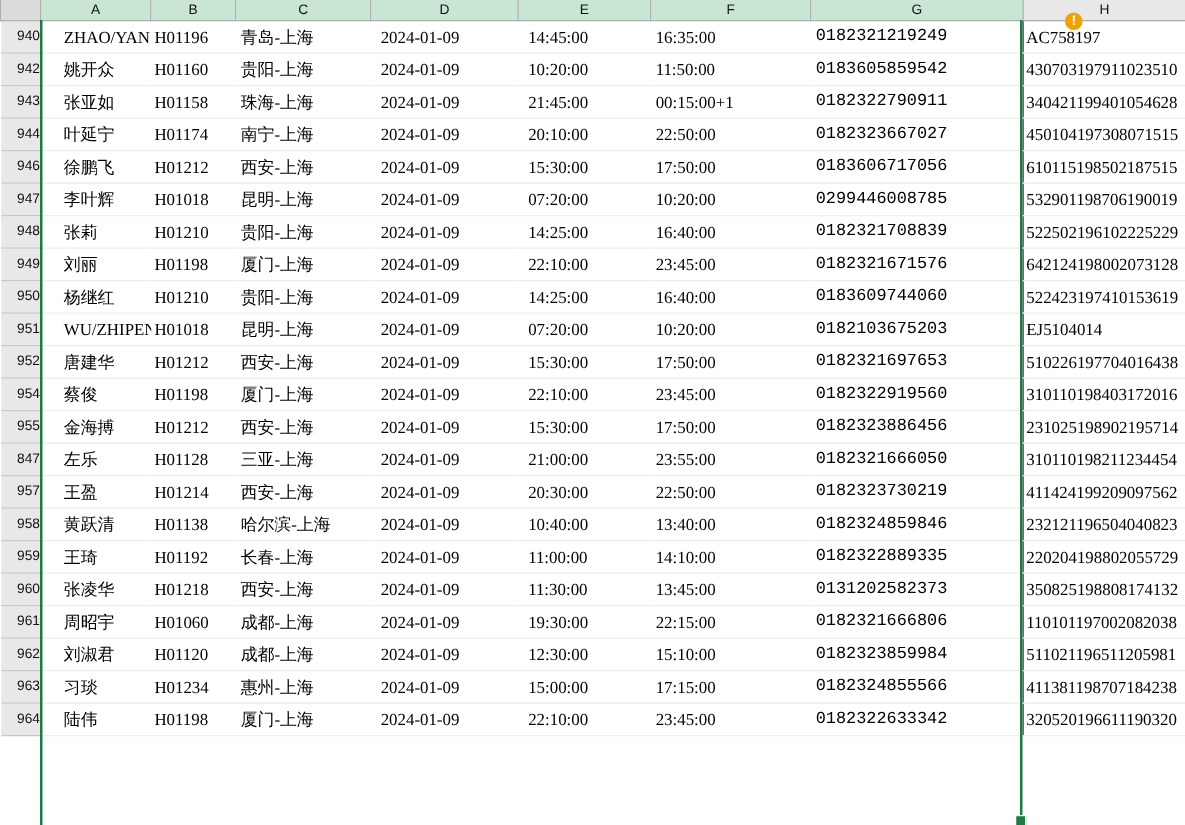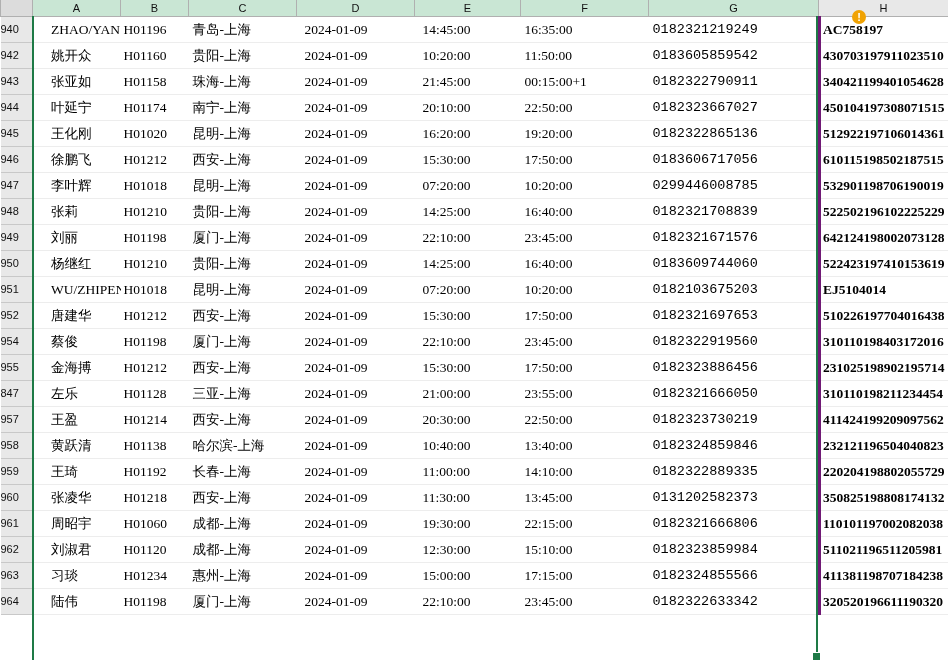--- a/index.html
+++ b/index.html
@@ -55,21 +55,21 @@
     line-height:25px;
     vertical-align:middle;
   }
   tbody td.rowhdr{
     background:#e8e8e8;
     border-right:1px solid #b0b0b0;
     border-bottom:1px solid #c8c8c8;
     font-family:"Liberation Sans", sans-serif;
     font-size:11px;
     color:#111;
-    text-align:left;
+    text-align:right;
     padding:0;
   }
   td.col-a{padding-left:18px;}
   td.col-b{padding-left:3px;}
   td.col-c{padding-left:4px;}
   td.col-d{padding-left:8px;}
   td.col-e{padding-left:8px;}
   td.col-f{padding-left:4px;}
   td.col-g{padding-left:4px;font-family:Liberation Mono, monospace;}
   td.col-h{padding-left:2px;}
@@ -97,21 +97,21 @@
   .warn-badge{
     position:absolute;
     left:852px;top:10px;
     width:14px;height:14px;border-radius:50%;
     background:#f0a202;color:#fff;
     font-family:"Liberation Sans", sans-serif;
     font-size:11px;font-weight:bold;
     text-align:center;line-height:14px;
   }
   
-  td.col-h{border-left:5px solid #701a75;font-weight:bold;}
+  td.col-h{border-left:1px solid #701a75;}
 </style>
 </head>
 <body>
 
 <div class="sheet">
 
   <table>
     <colgroup>
       <col class="c-rowhdr">
         <col class="c-a">
@@ -176,31 +176,20 @@
           <td class="col-a">叶延宁</td>
           <td class="col-b">H01174</td>
           <td class="col-c">南宁-上海</td>
           <td class="col-d">2024-01-09</td>
           <td class="col-e">20:10:00</td>
           <td class="col-f">22:50:00</td>
           <td class="col-g">0182323667027</td>
           <td class="col-h">450104197308071515</td>
         </tr>
         <tr>
-          <td class="rowhdr">945</td>
-          <td class="col-a">王化刚</td>
-          <td class="col-b">H01020</td>
-          <td class="col-c">昆明-上海</td>
-          <td class="col-d">2024-01-09</td>
-          <td class="col-e">16:20:00</td>
-          <td class="col-f">19:20:00</td>
-          <td class="col-g">0182322865136</td>
-          <td class="col-h">512922197106014361</td>
-        </tr>
-        <tr>
           <td class="rowhdr">946</td>
           <td class="col-a">徐鹏飞</td>
           <td class="col-b">H01212</td>
           <td class="col-c">西安-上海</td>
           <td class="col-d">2024-01-09</td>
           <td class="col-e">15:30:00</td>
           <td class="col-f">17:50:00</td>
           <td class="col-g">0183606717056</td>
           <td class="col-h">610115198502187515</td>
         </tr>

